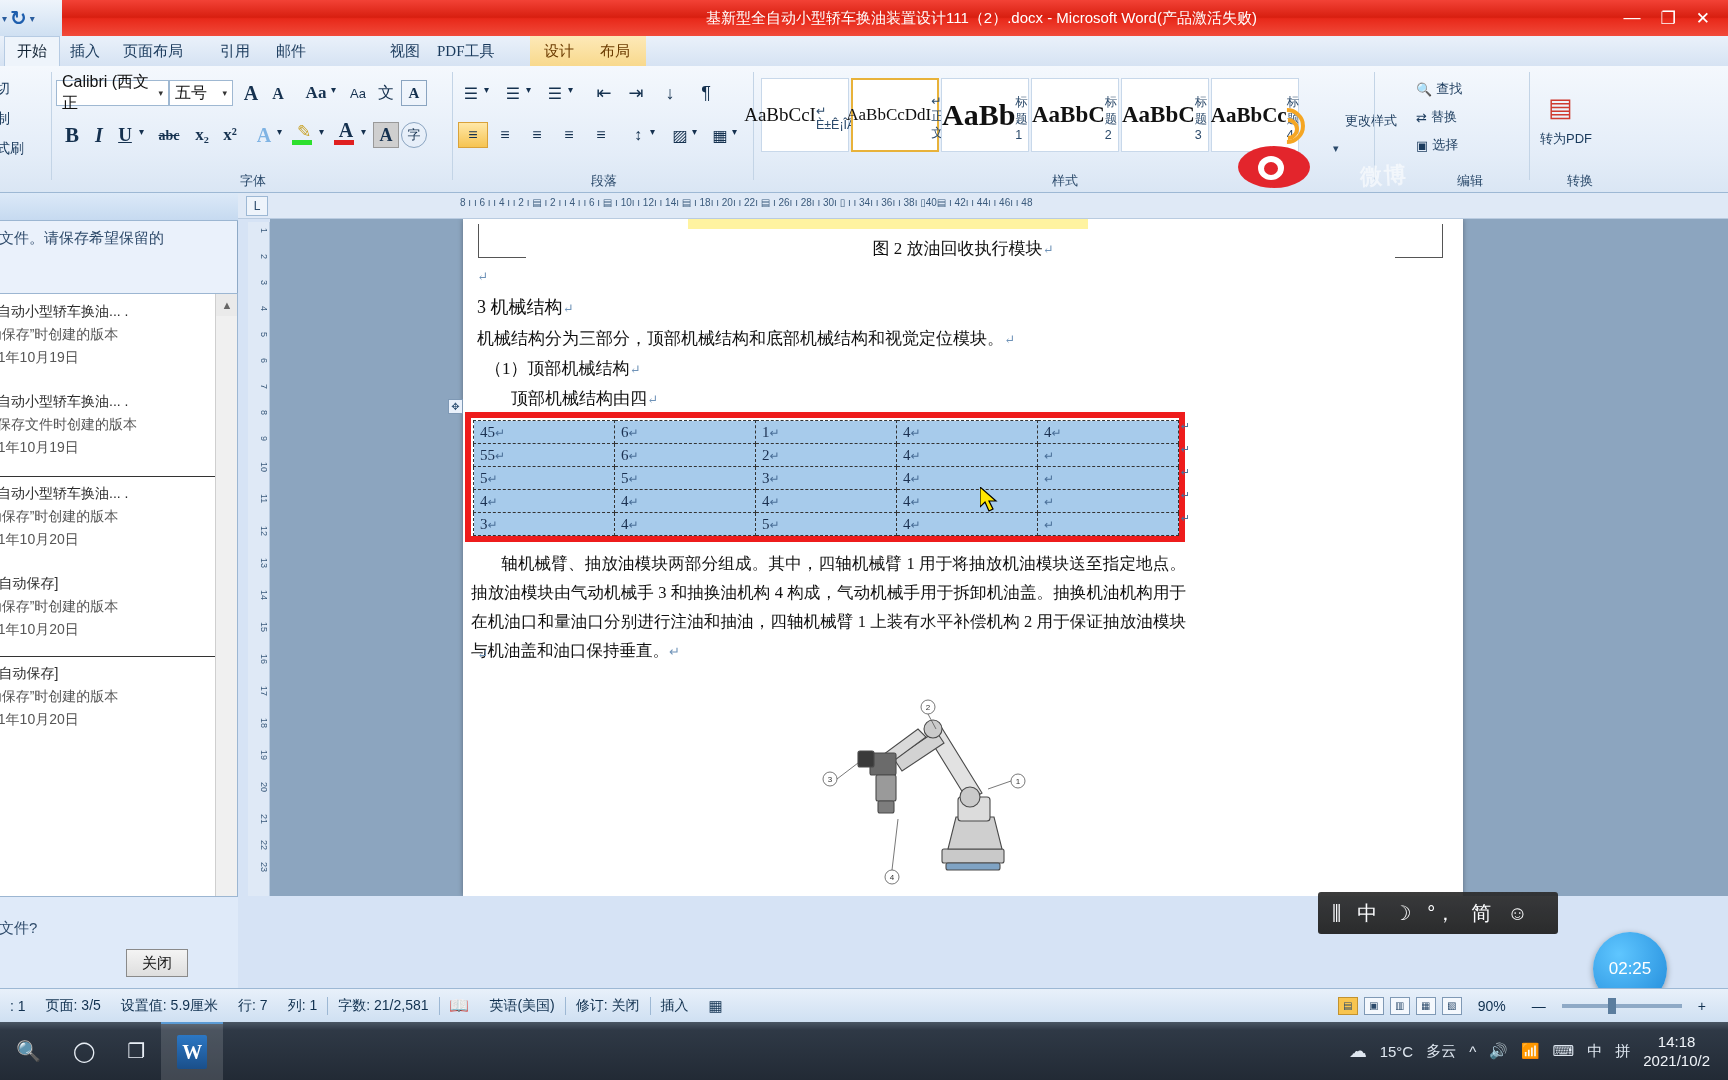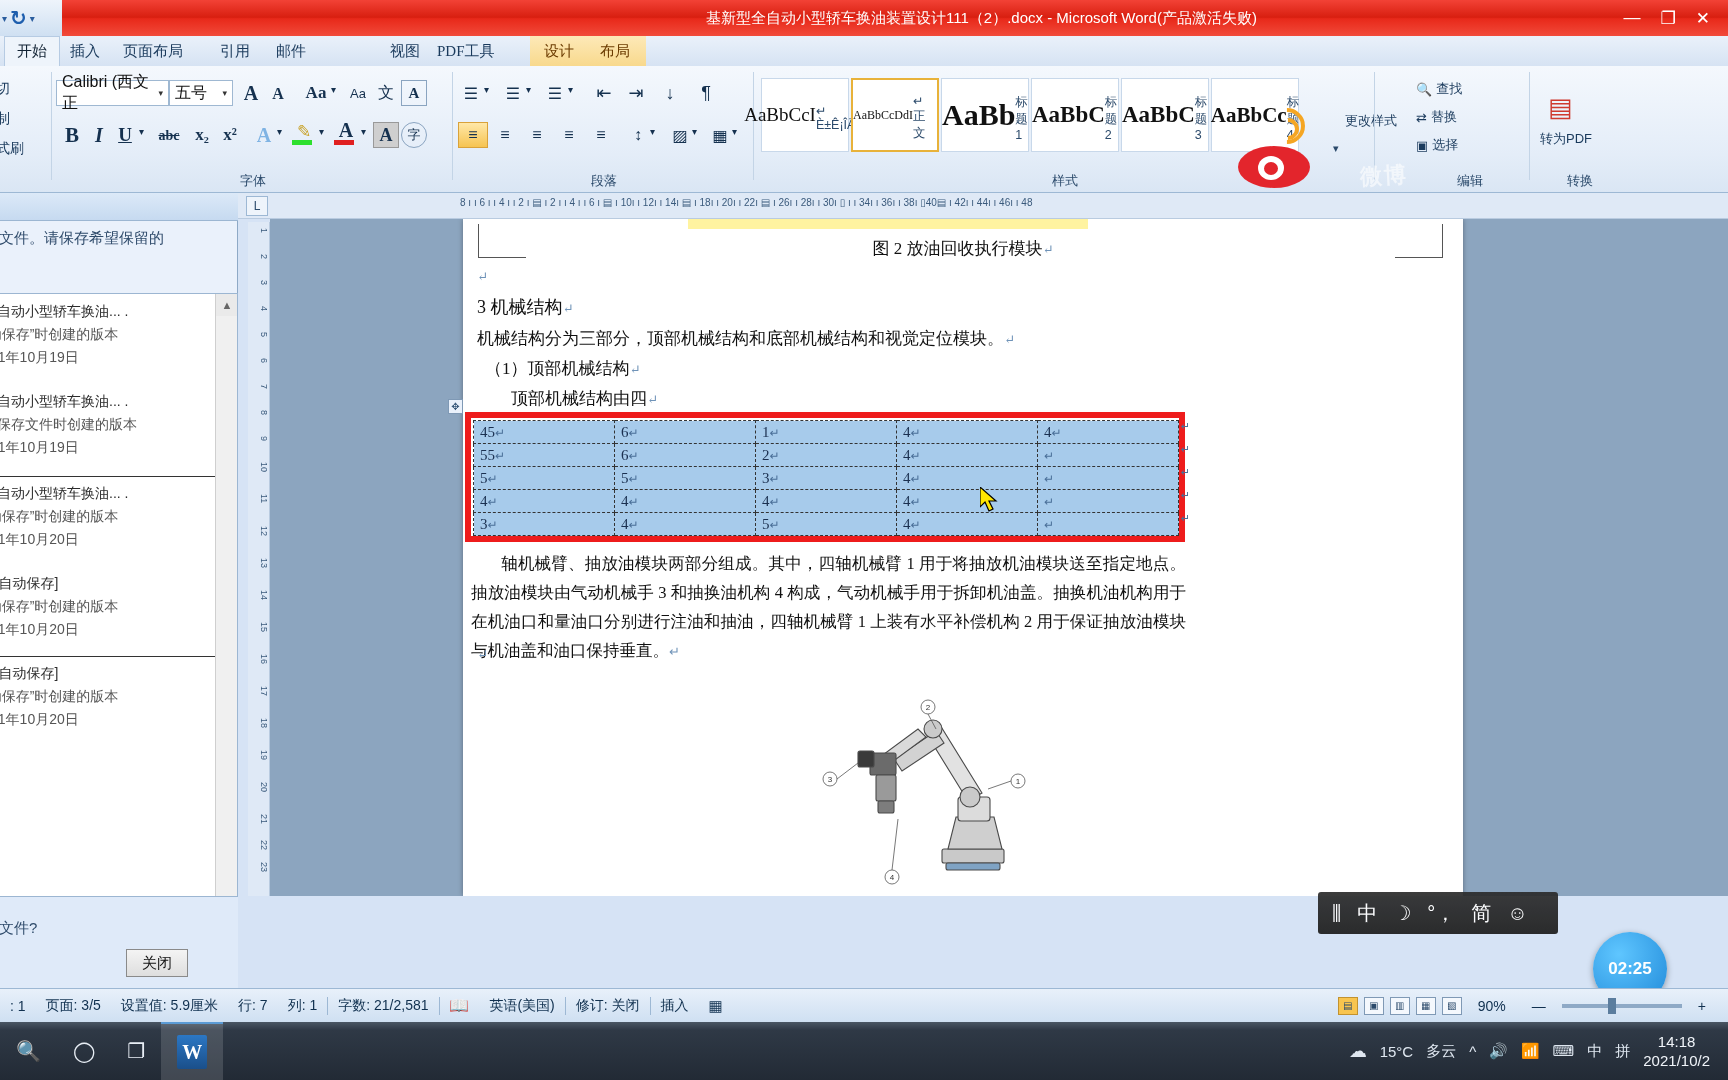--- a/index.html
+++ b/index.html
@@ -261,21 +261,21 @@
   #ime-bar{
     position:absolute; left:1318px; top:892px; width:240px; height:42px;
     background:linear-gradient(180deg,#2c2c2c,#1c1c1c); opacity:.92;
     border-radius:3px; display:flex; align-items:center; gap:16px; padding-left:14px;
     color:#ffffff; font-size:20px;
   }
   #rec-bubble{
     position:absolute; left:1593px; top:932px; width:74px; height:74px;
     border-radius:50%; background:radial-gradient(circle at 35% 30%,#5fc6ff,#1e88d8);
     display:flex; align-items:center; justify-content:center;
-    color:#fff; font-size:17px; font-weight:bold;
+    color:#fff; font-size:17px; font-weight:normal;
     box-shadow:0 2px 6px rgba(0,0,0,.35);
   }
 
   
   #statusbar{
     position:absolute; left:0; top:988px; width:1728px; height:34px;
     background:linear-gradient(180deg,#e8f0fa,#cfe0f2);
     border-top:1px solid #9db8d4;
     display:flex; align-items:center; font-size:14px; color:#10304f;
   }
@@ -412,21 +412,21 @@
     <div class="grplabel">段落</div>
     <div class="grpsep" style="right:0;"></div>
   </div>
 
   <div class="grp" id="grp-styles">
     <div class="stylebox" style="left:6px;">
       <div class="stylesample" style="font-size:19px;">AaBbCcI</div>
       <div class="stylename">↵ È±Ê¡ÎÄ...</div>
     </div>
     <div class="stylebox sel" style="left:96px;">
-      <div class="stylesample" style="font-size:12px;">AaBbCcDdI</div>
+      <div class="stylesample" style="font-size:17px;">AaBbCcDdI</div>
       <div class="stylename">↵ 正文</div>
     </div>
     <div class="stylebox" style="left:186px;">
       <div class="stylesample" style="font-size:30px;font-weight:bold;">AaBb</div>
       <div class="stylename">标题 1</div>
     </div>
     <div class="stylebox" style="left:276px;">
       <div class="stylesample" style="font-size:23px;font-weight:bold;">AaBbC</div>
       <div class="stylename">标题 2</div>
     </div>

